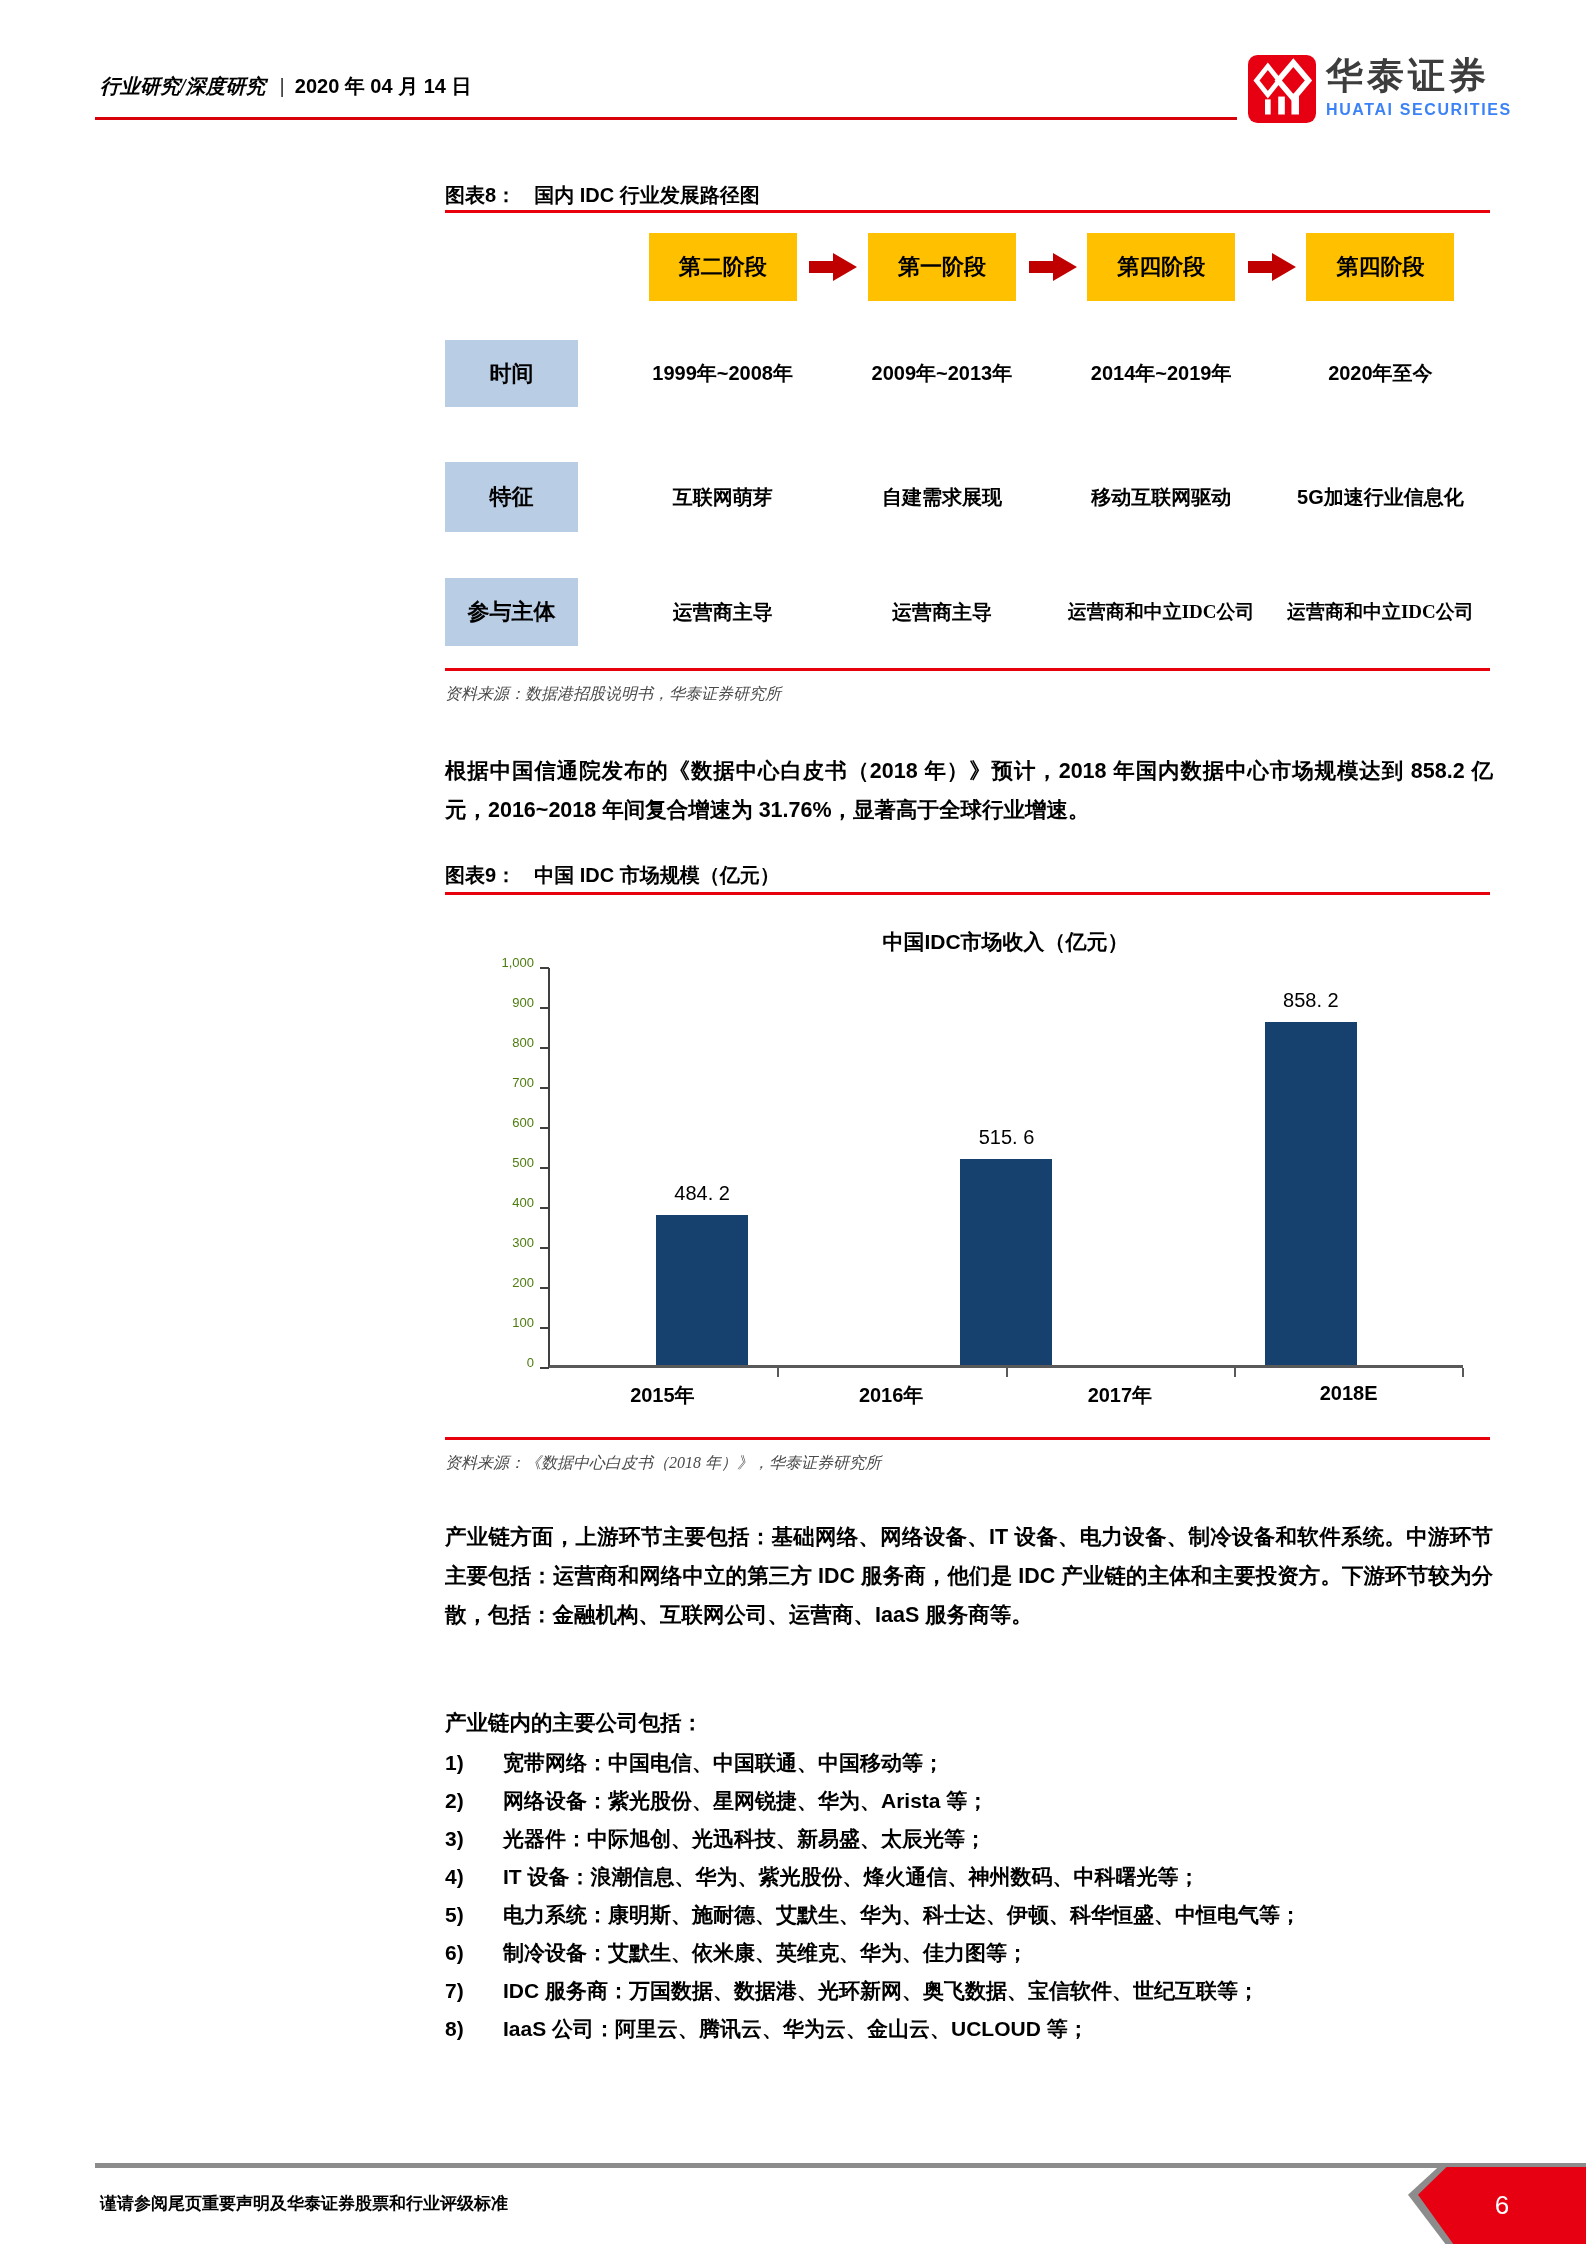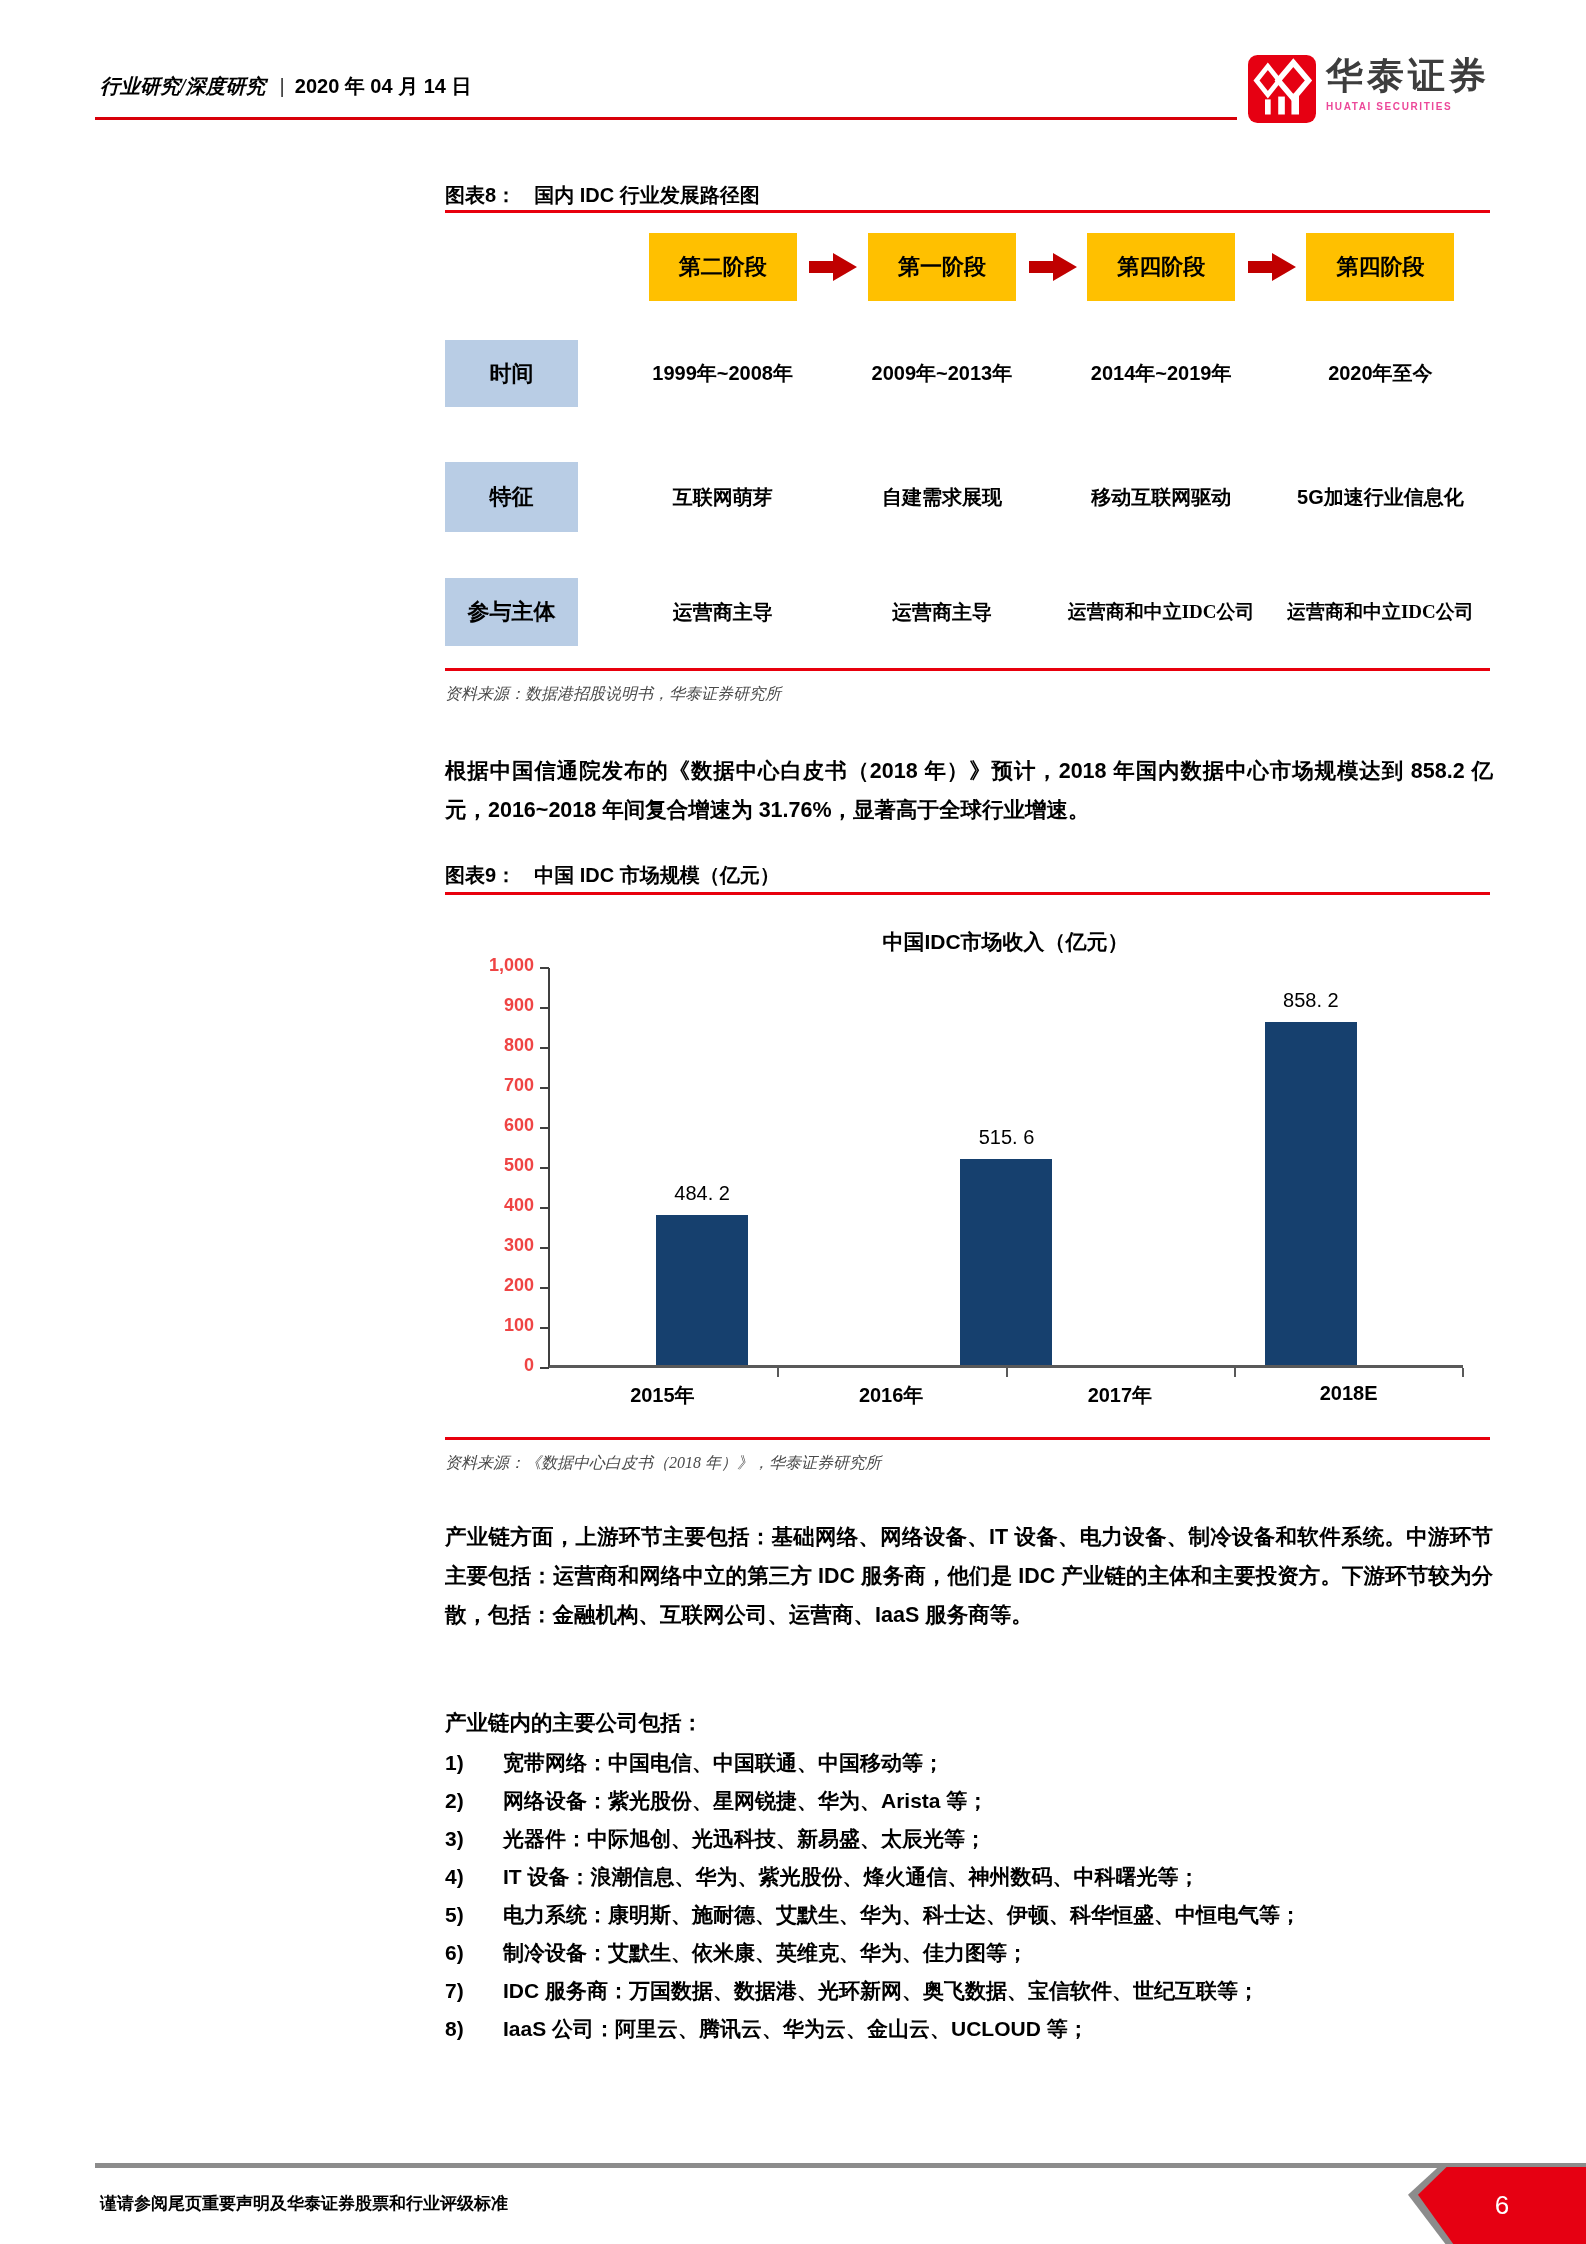--- a/index.html
+++ b/index.html
@@ -8,21 +8,21 @@
   .page { position:relative; width:1586px; height:2244px; background:#fff; overflow:hidden; }
 
   
   .header-text { position:absolute; left:100px; top:72px; font-size:20px; line-height:28px; white-space:nowrap; }
   .header-cat { font-weight:600; font-style:italic; font-family:"Liberation Serif", serif; }
   .header-sep { margin:0 10px 0 14px; color:#333; font-weight:300; }
   .header-date { font-weight:bold; }
   .header-rule { position:absolute; left:95px; top:117px; width:1142px; height:3px; background:#d80009; }
   .logo { position:absolute; left:1248px; top:55px; display:flex; align-items:flex-start; gap:10px; }
   .logo-text-cn { font-size:37px; font-weight:bold; color:#3d3d3d; letter-spacing:4px; line-height:1.15; }
-  .logo-text-en { font-size:10px; color:#ec4899; letter-spacing:1.6px; margin-top:3px; font-weight:bold; }
+  .logo-text-en { font-size:16px; color:#3b82f6; letter-spacing:1.6px; margin-top:3px; font-weight:bold; }
 
   
   .fig-title { position:absolute; left:445px; width:1045px; font-size:20px; font-weight:bold; white-space:nowrap; }
   .fig-title .fig-label { margin-right:18px; }
   .red-rule { position:absolute; left:445px; width:1045px; height:3px; background:#e8000d; }
   .source-note { position:absolute; left:445px; width:1045px; font-family:"Liberation Serif", serif; font-style:italic; font-size:16px; color:#4a4a4a; }
 
   
   .diag-row { position:absolute; left:445px; width:1045px; display:flex; }
   .diag-spacer { width:168px; flex:none; display:flex; align-items:center; }
@@ -40,21 +40,21 @@
   .list-intro { position:absolute; left:445px; width:1048px; font-size:21.5px; font-weight:600; }
   .num-list { position:absolute; left:445px; width:1048px; }
   .num-item { display:flex; height:38px; align-items:center; font-size:21px; font-weight:600; white-space:nowrap; }
   .num-item .num { width:58px; flex:none; }
 
   
   .chart { position:absolute; left:445px; top:920px; width:1045px; height:510px; }
   .chart-title { position:absolute; left:103px; width:915px; top:8px; text-align:center; font-size:21px; font-weight:bold; }
   .plot { position:absolute; left:103px; top:48px; width:915px; height:400px;
           border-left:2px solid #404040; border-bottom:3px solid #595959; }
-  .ytick-label { position:absolute; right:calc(100% + 16px); font-size:18px; color:#ef4444; white-space:nowrap;font-weight:bold; }
+  .ytick-label { position:absolute; right:calc(100% + 16px); font-size:13px; color:#4d7c0f; white-space:nowrap; }
   .ytick-mark { position:absolute; left:-10px; width:9px; height:2px; background:#404040; }
   .xtick-mark { position:absolute; bottom:-12px; width:2px; height:9px; background:#595959; }
   .bar-cols { position:absolute; left:0; top:0; right:0; bottom:0; display:flex; }
   .bar-col { flex:1; position:relative; }
   .bar { position:absolute; bottom:0; left:50%; transform:translateX(-50%); width:92px; background:#16406e; }
   .bar-label { position:absolute; left:50%; transform:translateX(-50%); font-size:20px; white-space:nowrap; color:#000; }
   .cat-row { position:absolute; left:103px; top:462px; width:915px; display:flex; }
   .cat-label { flex:1; text-align:center; font-size:20px; font-weight:600; }
 
   

